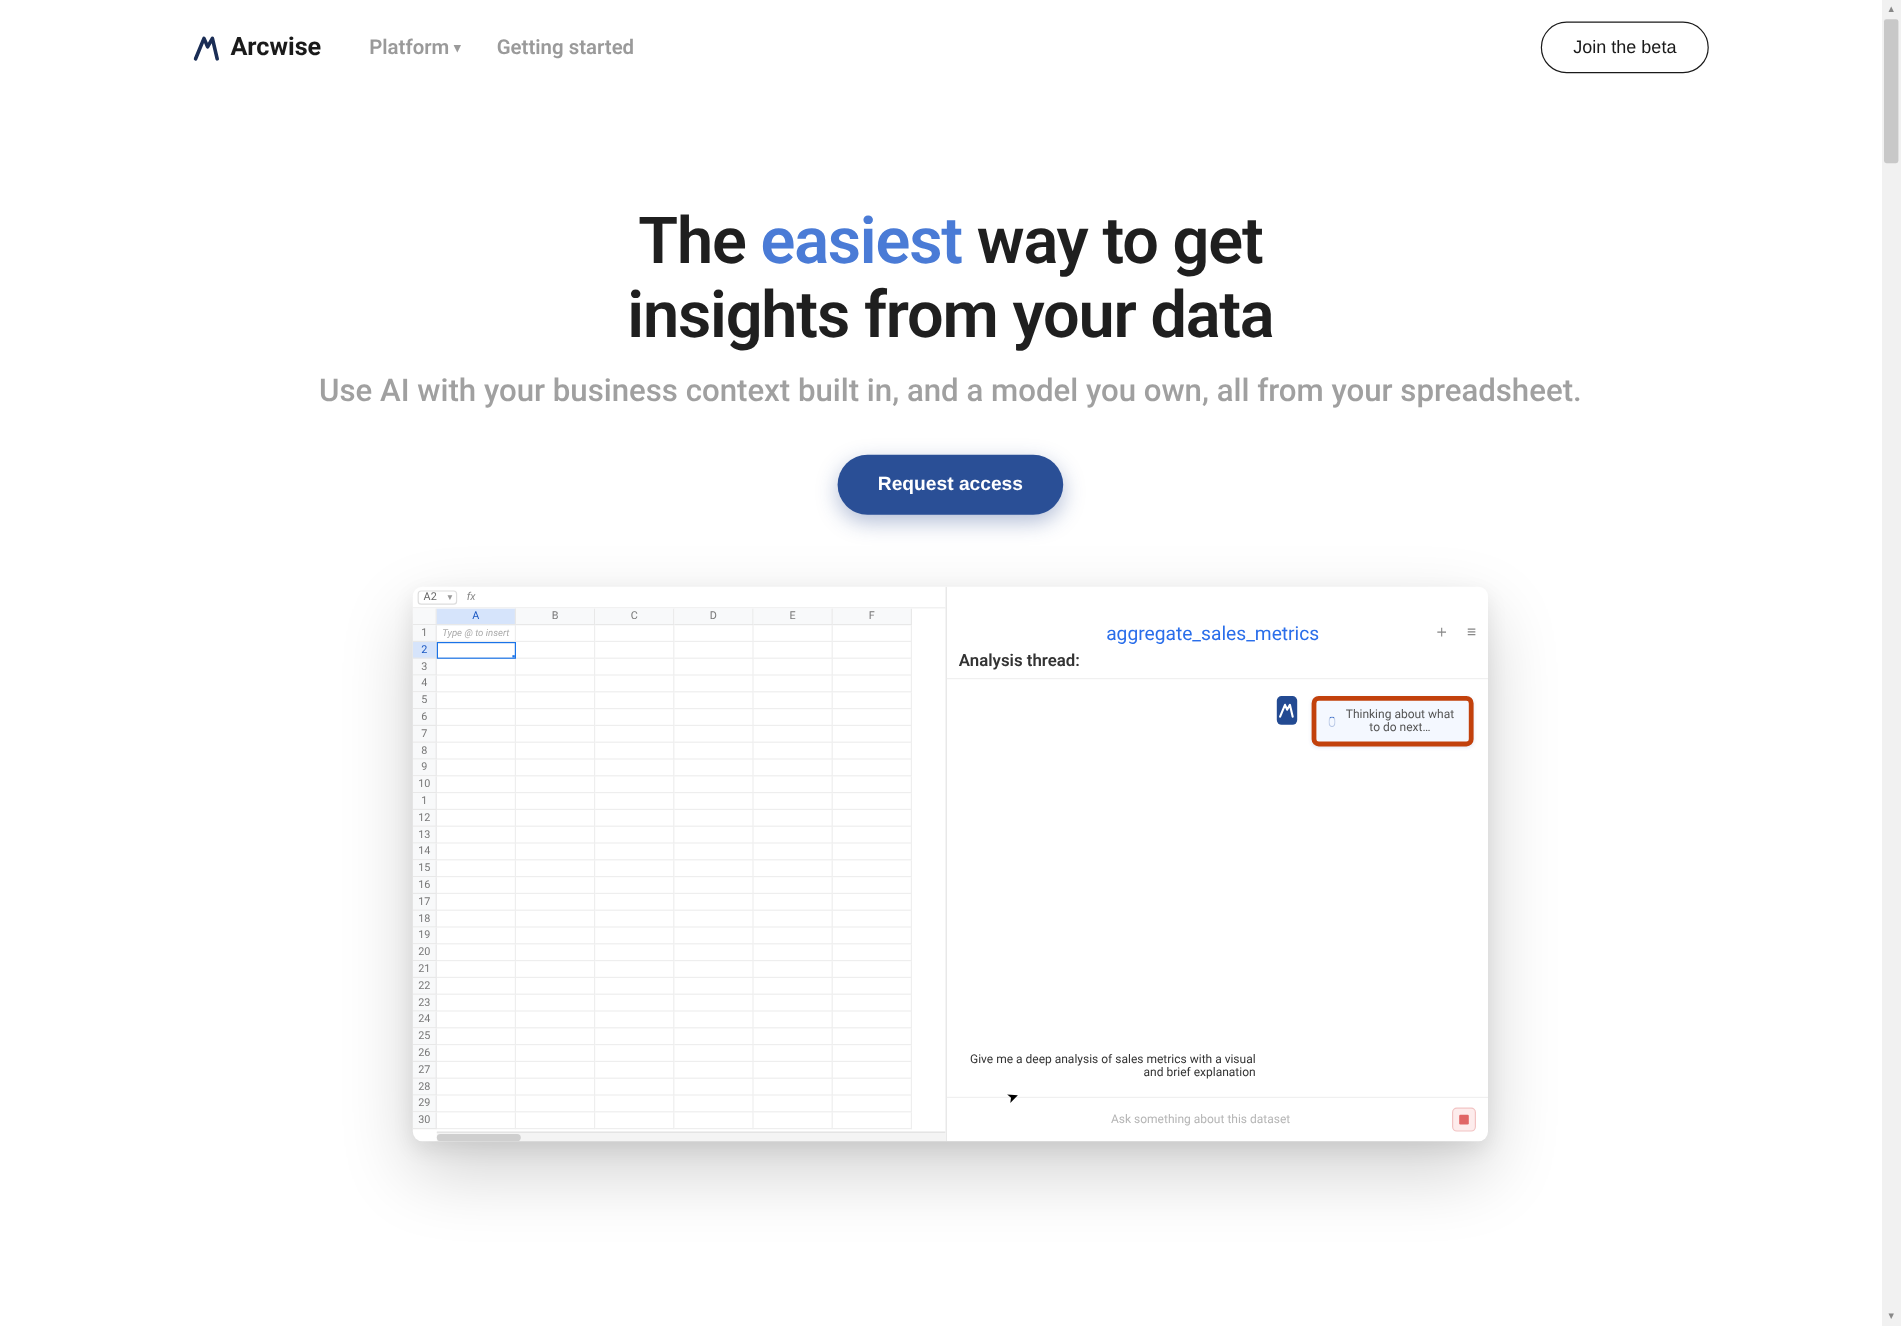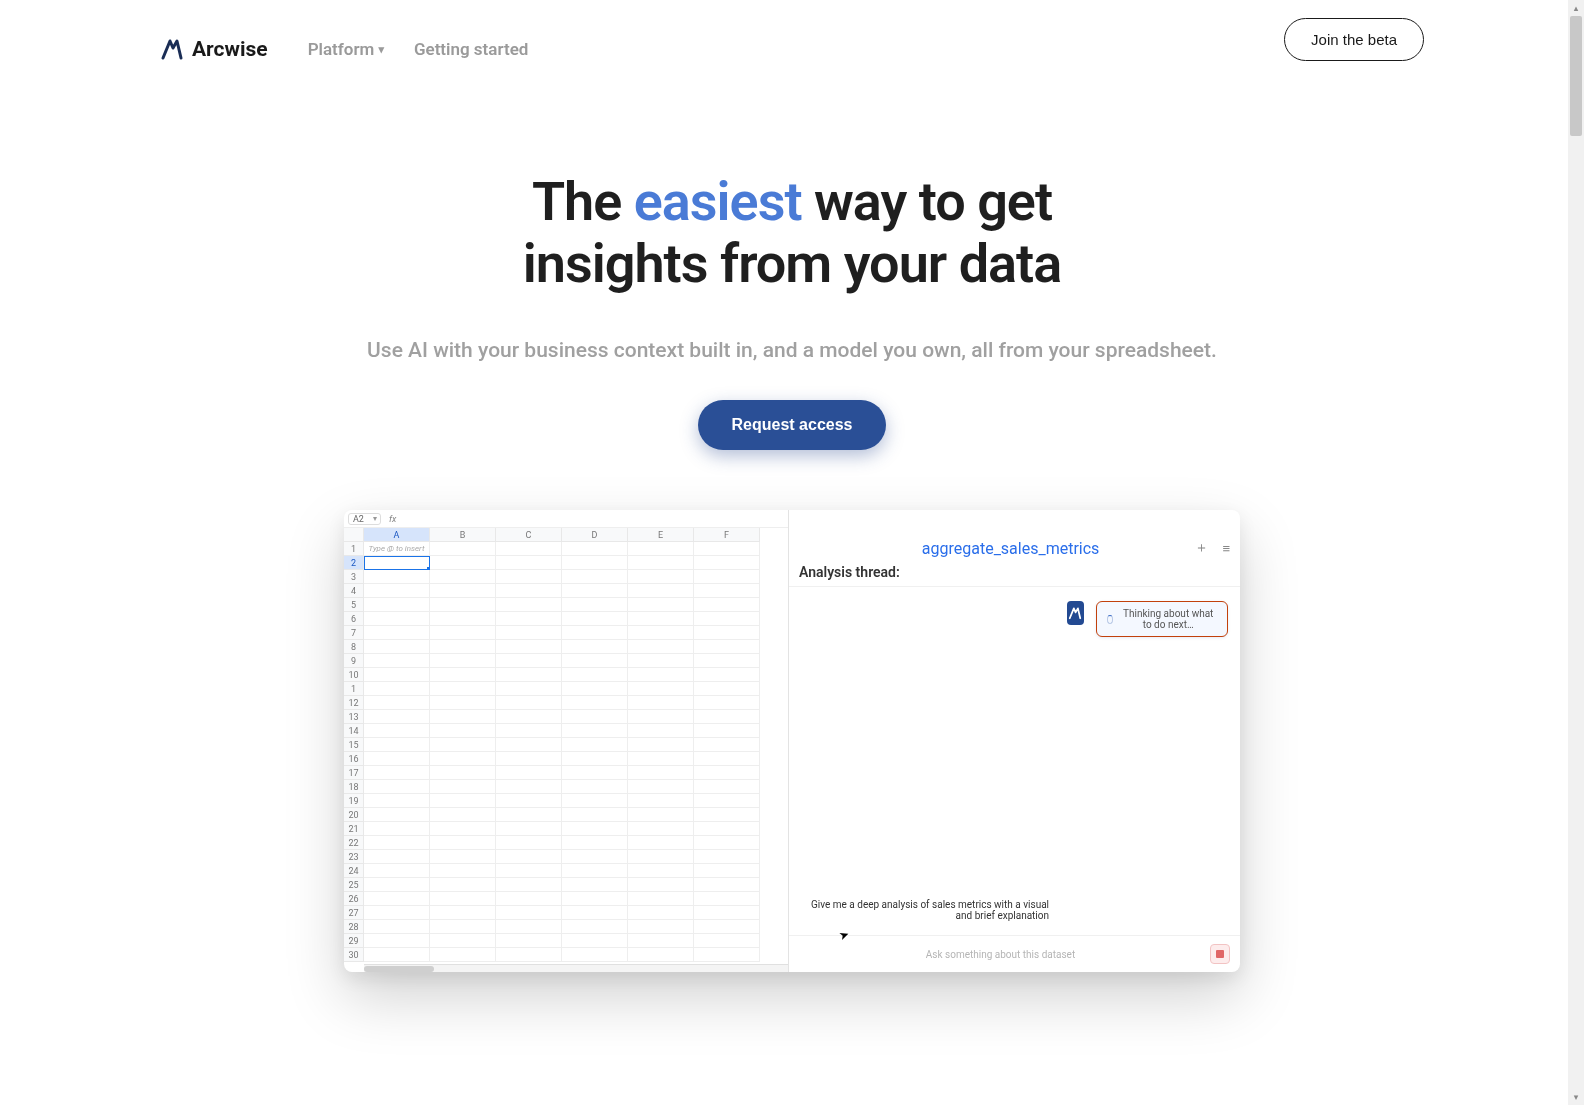--- a/index.html
+++ b/index.html
@@ -11,21 +11,21 @@
       font-family: -apple-system, BlinkMacSystemFont, "Segoe UI", Roboto, Helvetica, Arial, sans-serif;
       background: #ffffff;
       color: #1a1a1a;
       width: 1584px;
       min-height: 1105px;
       overflow-x: hidden;
     }
     
     .nav {
       display: flex;
-      align-items: flex-end;
+      align-items: center;
       justify-content: space-between;
       padding: 18px 160px 0 160px;
     }
     .nav-left {
       display: flex;
       align-items: center;
       gap: 40px;
     }
     .logo {
       display: flex;
@@ -80,22 +80,22 @@
       font-size: 54px;
       font-weight: 600;
       line-height: 1.15;
       letter-spacing: -1px;
       color: #1f1f1f;
     }
     .highlight {
       color: #4a7bd6;
     }
     .subheading {
-      margin-top: 43px;
-      font-size: 21px;
+      margin-top: 16px;
+      font-size: 26px;
       color: #a0a0a0;
       font-weight: 500;
     }
     .cta {
       margin-top: 38px;
       background: #2a4f96;
       color: #fff;
       border: none;
       border-radius: 28px;
       padding: 16px 34px;
@@ -285,21 +285,21 @@
     .ai-avatar {
       width: 24px;
       height: 24px;
       background: #234a92;
       border-radius: 4px;
       display: flex;
       align-items: center;
       justify-content: center;
     }
     .thinking {
-      border: 1px solid #c2410c;
+      border: 4px solid #c2410c;
       background: #f4f8ff;
       border-radius: 6px;
       padding: 6px 10px;
       display: flex;
       align-items: center;
       gap: 6px;
       font-size: 10px;
       color: #555;
       box-shadow: 0 1px 3px rgba(60,100,180,0.12);
     }

